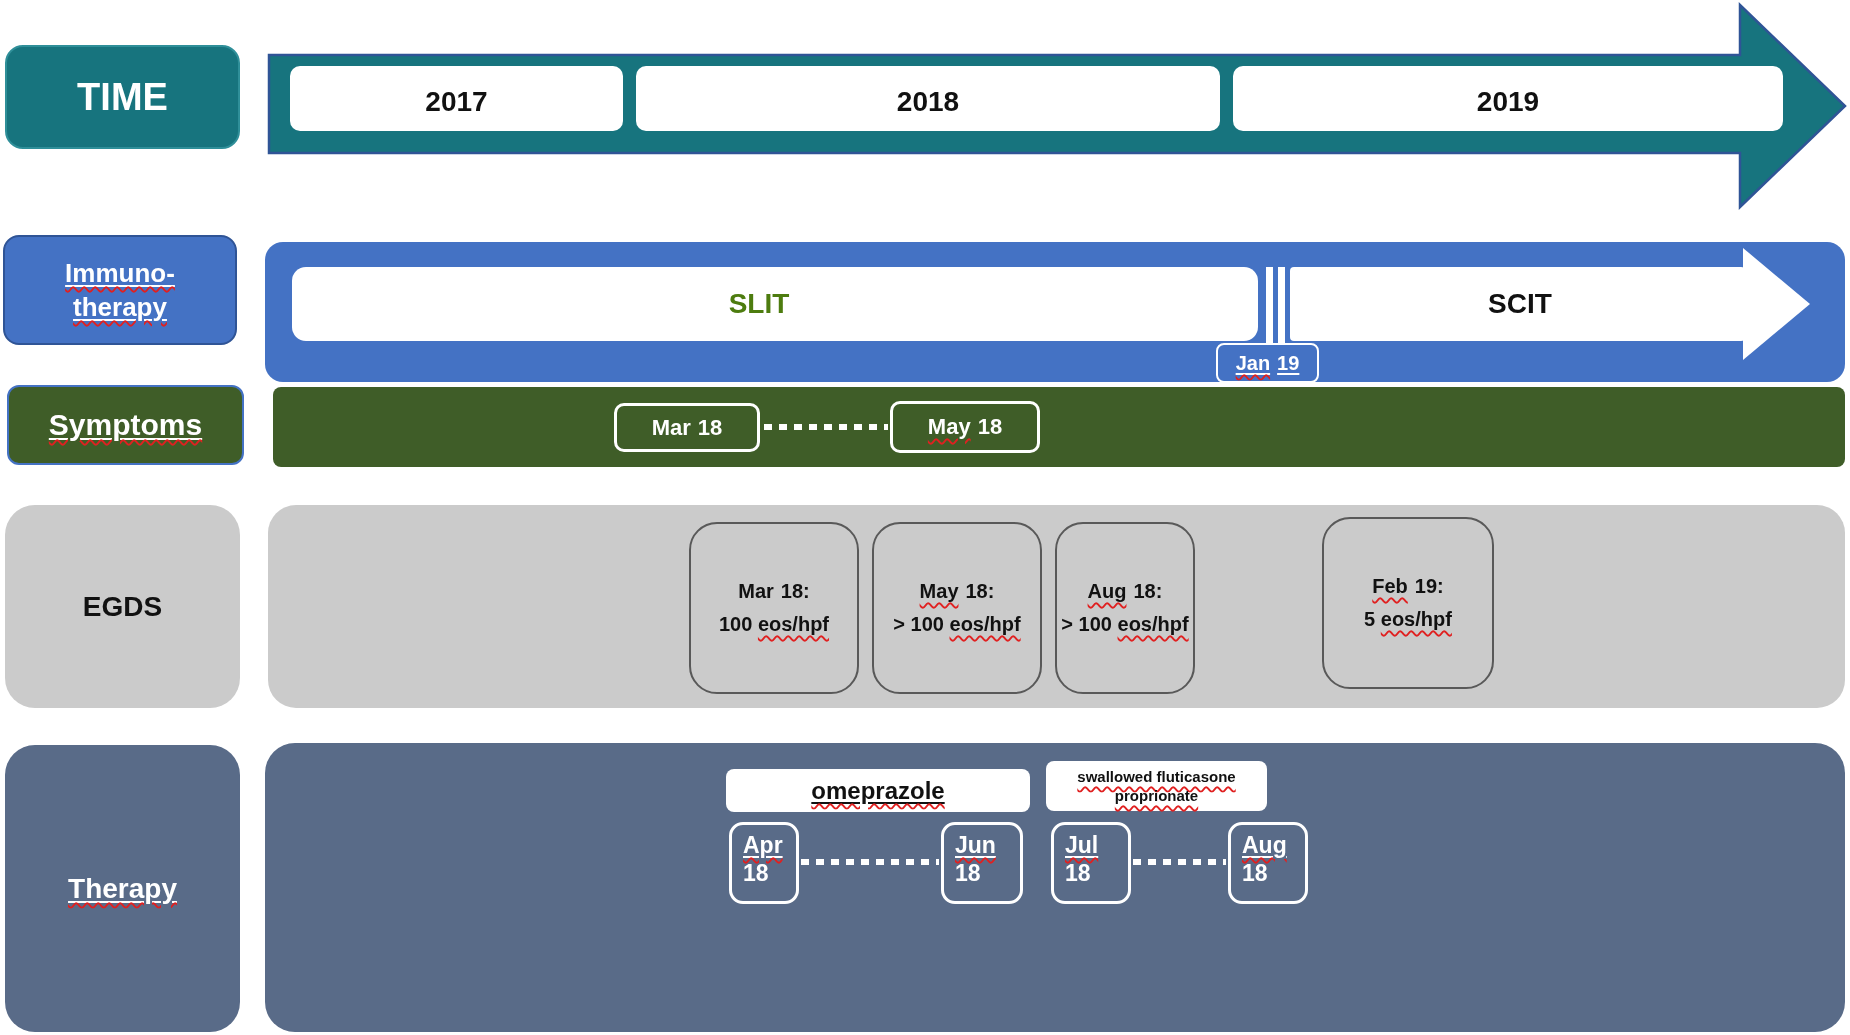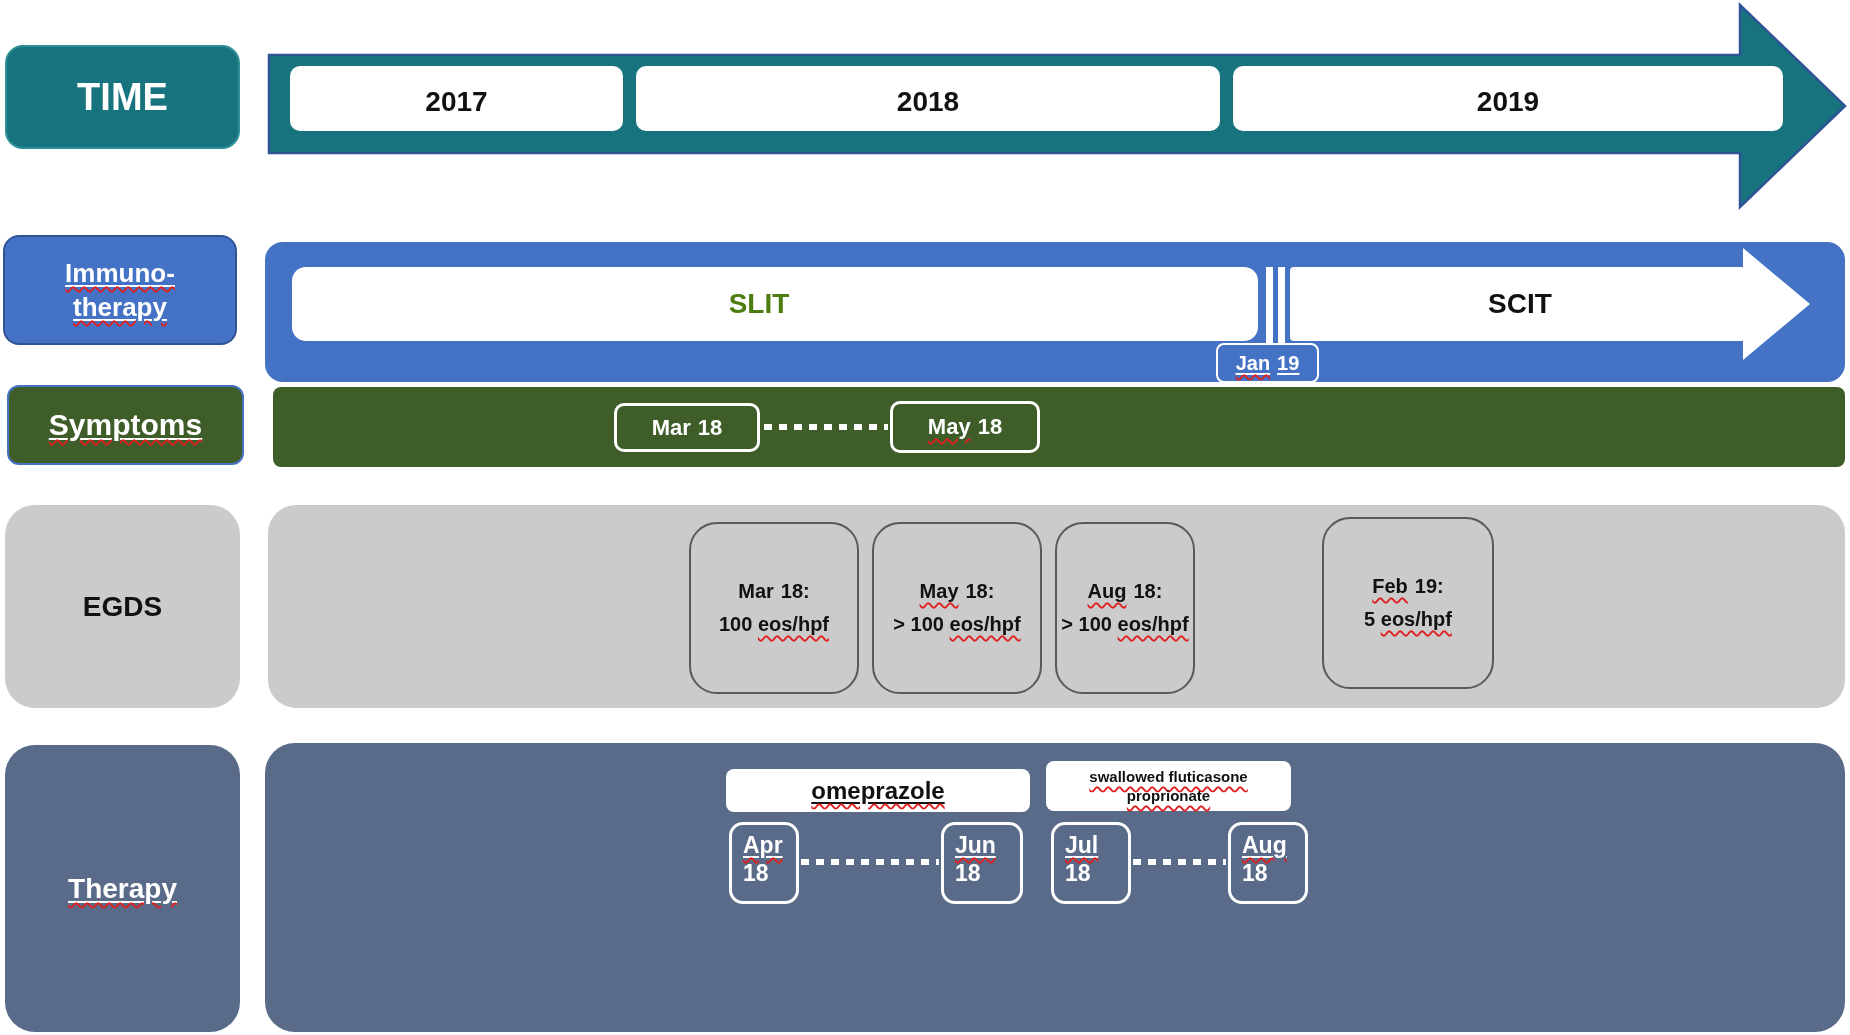--- a/index.html
+++ b/index.html
@@ -60,21 +60,21 @@
     align-items:center;justify-content:center;text-align:center;margin-left:18px;}
   #egds-box-0{left:671px;width:170px;}
   #egds-box-1{left:854px;width:170px;}
   #egds-box-2{left:1037px;width:140px;}
   #egds-box-3{left:1304px;top:517px;width:172px;}
 
   
   #therapy-band{left:265px;top:743px;width:1580px;height:289px;border-radius:30px;background:#596B88;}
   #med1-name{left:726px;top:769px;width:304px;height:43px;border-radius:8px;background:#fff;
     color:#111;font-size:24px;}
-  #med2-name{left:1046px;top:761px;width:245px;height:50px;border-radius:8px;background:#fff;
+  #med2-name{left:1046px;top:761px;width:221px;height:50px;border-radius:8px;background:#fff;
     color:#111;font-size:15px;line-height:1.3;display:flex;flex-direction:column;
     align-items:center;justify-content:center;text-align:center;}
   .date-box{top:822px;height:82px;border-radius:14px;border:3px solid #fff;color:#fff;
     font-size:23px;line-height:1.22;padding:6px 0 0 11px;}
   .date-box span{display:block;}
   #date-apr{left:729px;width:70px;}
   #date-jun{left:941px;width:82px;}
   #date-jul{left:1051px;width:80px;}
   #date-aug{left:1228px;width:80px;}
   #ther-dots-1{left:801px;top:859px;width:138px;}

